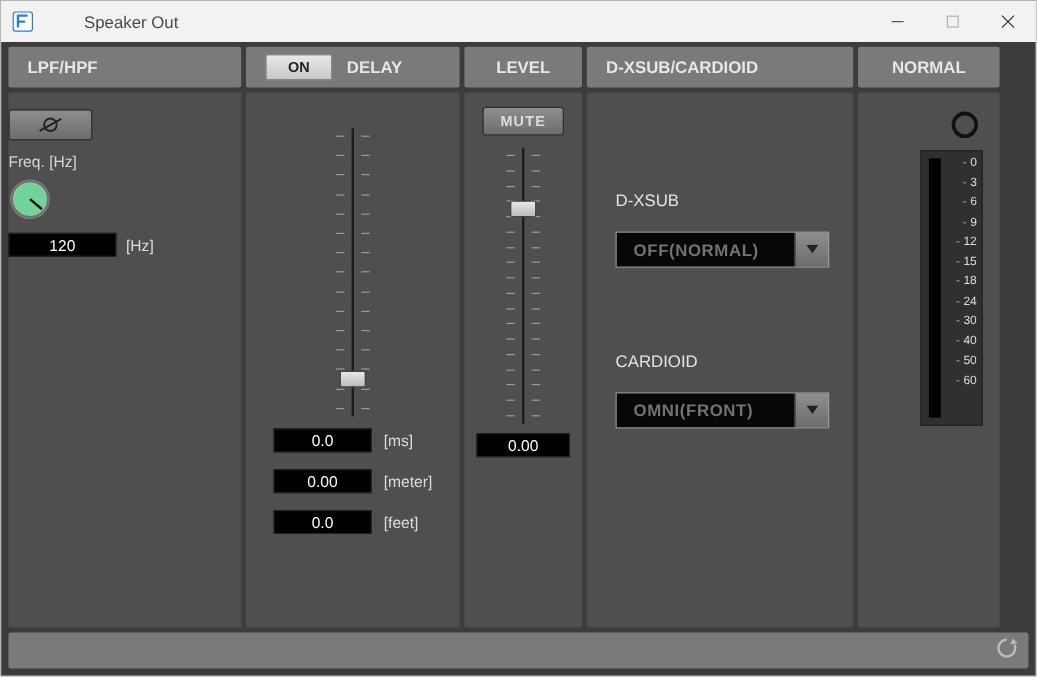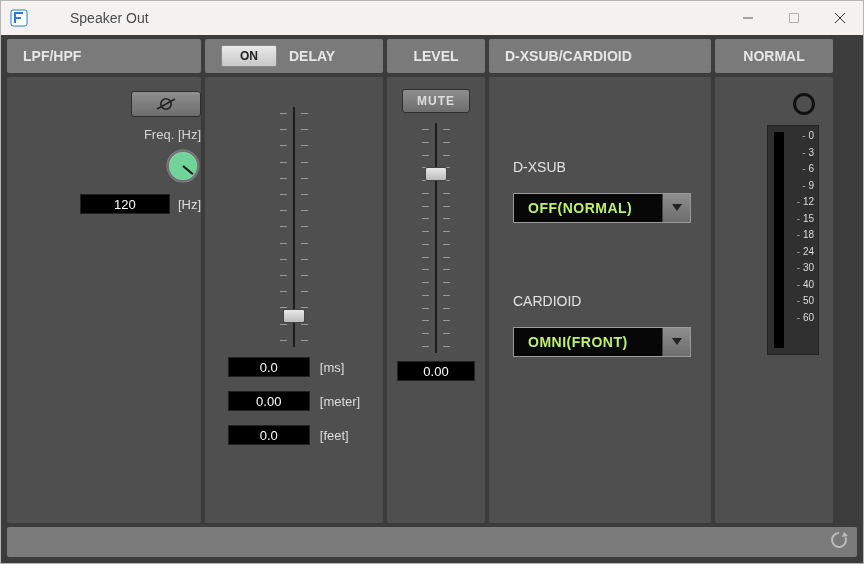--- a/index.html
+++ b/index.html
@@ -20,21 +20,21 @@
   .live-bar { height: 30px; background: #7a7a7a; border-radius: 2px; display: flex; justify-content: flex-end; align-items: center; padding: 0 8px; }
   .refresh svg { width: 20px; height: 20px; }
   
   .col1 { width: 194px; }
   .col2 { width: 178px; }
   .col3 { width: 98px; }
   .col4 { width: 222px; }
   .col5 { width: 118px; }
 
   
-  .p1-inner { display: flex; flex-direction: column; align-items: flex-end; padding-top: 14px; }
+  .p1-inner { display: flex; flex-direction: column; align-items: flex-start; padding-top: 14px; }
   .phase-btn { width: 70px; height: 26px; background: linear-gradient(#8e8e8e,#6d6d6d); border: 1px solid #2f2f2f; border-radius: 3px; display: flex; align-items: center; justify-content: center; }
   .freq-label { color: #d6d6d6; font-size: 13px; margin-top: 10px; }
   .knob-wrap { width: 36px; height: 36px; margin-top: 6px; }
   .val-row { display: flex; align-items: center; gap: 8px; margin-top: 10px; }
   .val-box { background: #000; color: #fff; width: 90px; height: 20px; font-size: 13px; text-align: center; line-height: 20px; border: 1px solid #222; }
   .unit { color: #ddd; font-size: 13px; }
 
   
   .p2-inner { display: flex; flex-direction: column; align-items: center; padding-top: 10px; }
   .vslider { width: 40px; height: 240px; position: relative; margin-top: 20px; }
@@ -52,21 +52,21 @@
   .p3-inner { display: flex; flex-direction: column; align-items: center; padding-top: 12px; }
   .mute-btn { width: 68px; height: 24px; background: linear-gradient(#8e8e8e,#6d6d6d); border: 1px solid #2f2f2f; border-radius: 3px; color: #ddd; font-size: 12px; font-weight: 700; display: flex; align-items: center; justify-content: center; letter-spacing: 1px; }
   .p3-inner .vslider { height: 230px; margin-top: 10px; }
   .p3-inner .val-box { width: 78px; margin-top: 8px; }
 
   
   .p4-inner { padding: 82px 20px 0 24px; display: flex; flex-direction: column; color: #e3e3e3; font-size: 14px; gap: 10px; }
   .group-label { margin-bottom: 8px; font-weight: 400; }
   .select { display: flex; height: 30px; border: 1px solid #999; margin-bottom: 60px; }
   .select:last-child { margin-bottom: 0; }
-  .select-val { flex: 1; background: #070707; color: #bef264; font-size: 14px; font-weight: 700; display: flex; align-items: center; padding-left: 14px; letter-spacing: 0.5px; }
+  .select-val { flex: 1; background: #070707; color: #737373; font-size: 14px; font-weight: 700; display: flex; align-items: center; padding-left: 14px; letter-spacing: 0.5px; }
   .select-btn { width: 28px; background: linear-gradient(#8e8e8e,#6d6d6d); display: flex; align-items: center; justify-content: center; border-left: 1px solid #444; }
 
   
   .p5-inner { display: flex; flex-direction: column; align-items: flex-end; padding: 16px 14px 0 0; }
   .bulb { width: 22px; height: 22px; border: 3px solid #111; border-radius: 50%; background: #4f4f4f; margin-right: 4px; margin-bottom: 10px; }
   .meter { width: 52px; height: 230px; background: #303030; border: 1px solid #222; display: flex; }
   .meter-bar { width: 10px; background: #000; margin: 6px 0 6px 6px; }
   .meter-scale { flex: 1; display: flex; flex-direction: column; font-size: 10px; color: #ddd; padding: 4px 4px 4px 0; text-align: right; justify-content: flex-start; gap: 5.5px; }
   .meter-scale div::before { content: "- "; color: #aaa; }
 </style>

